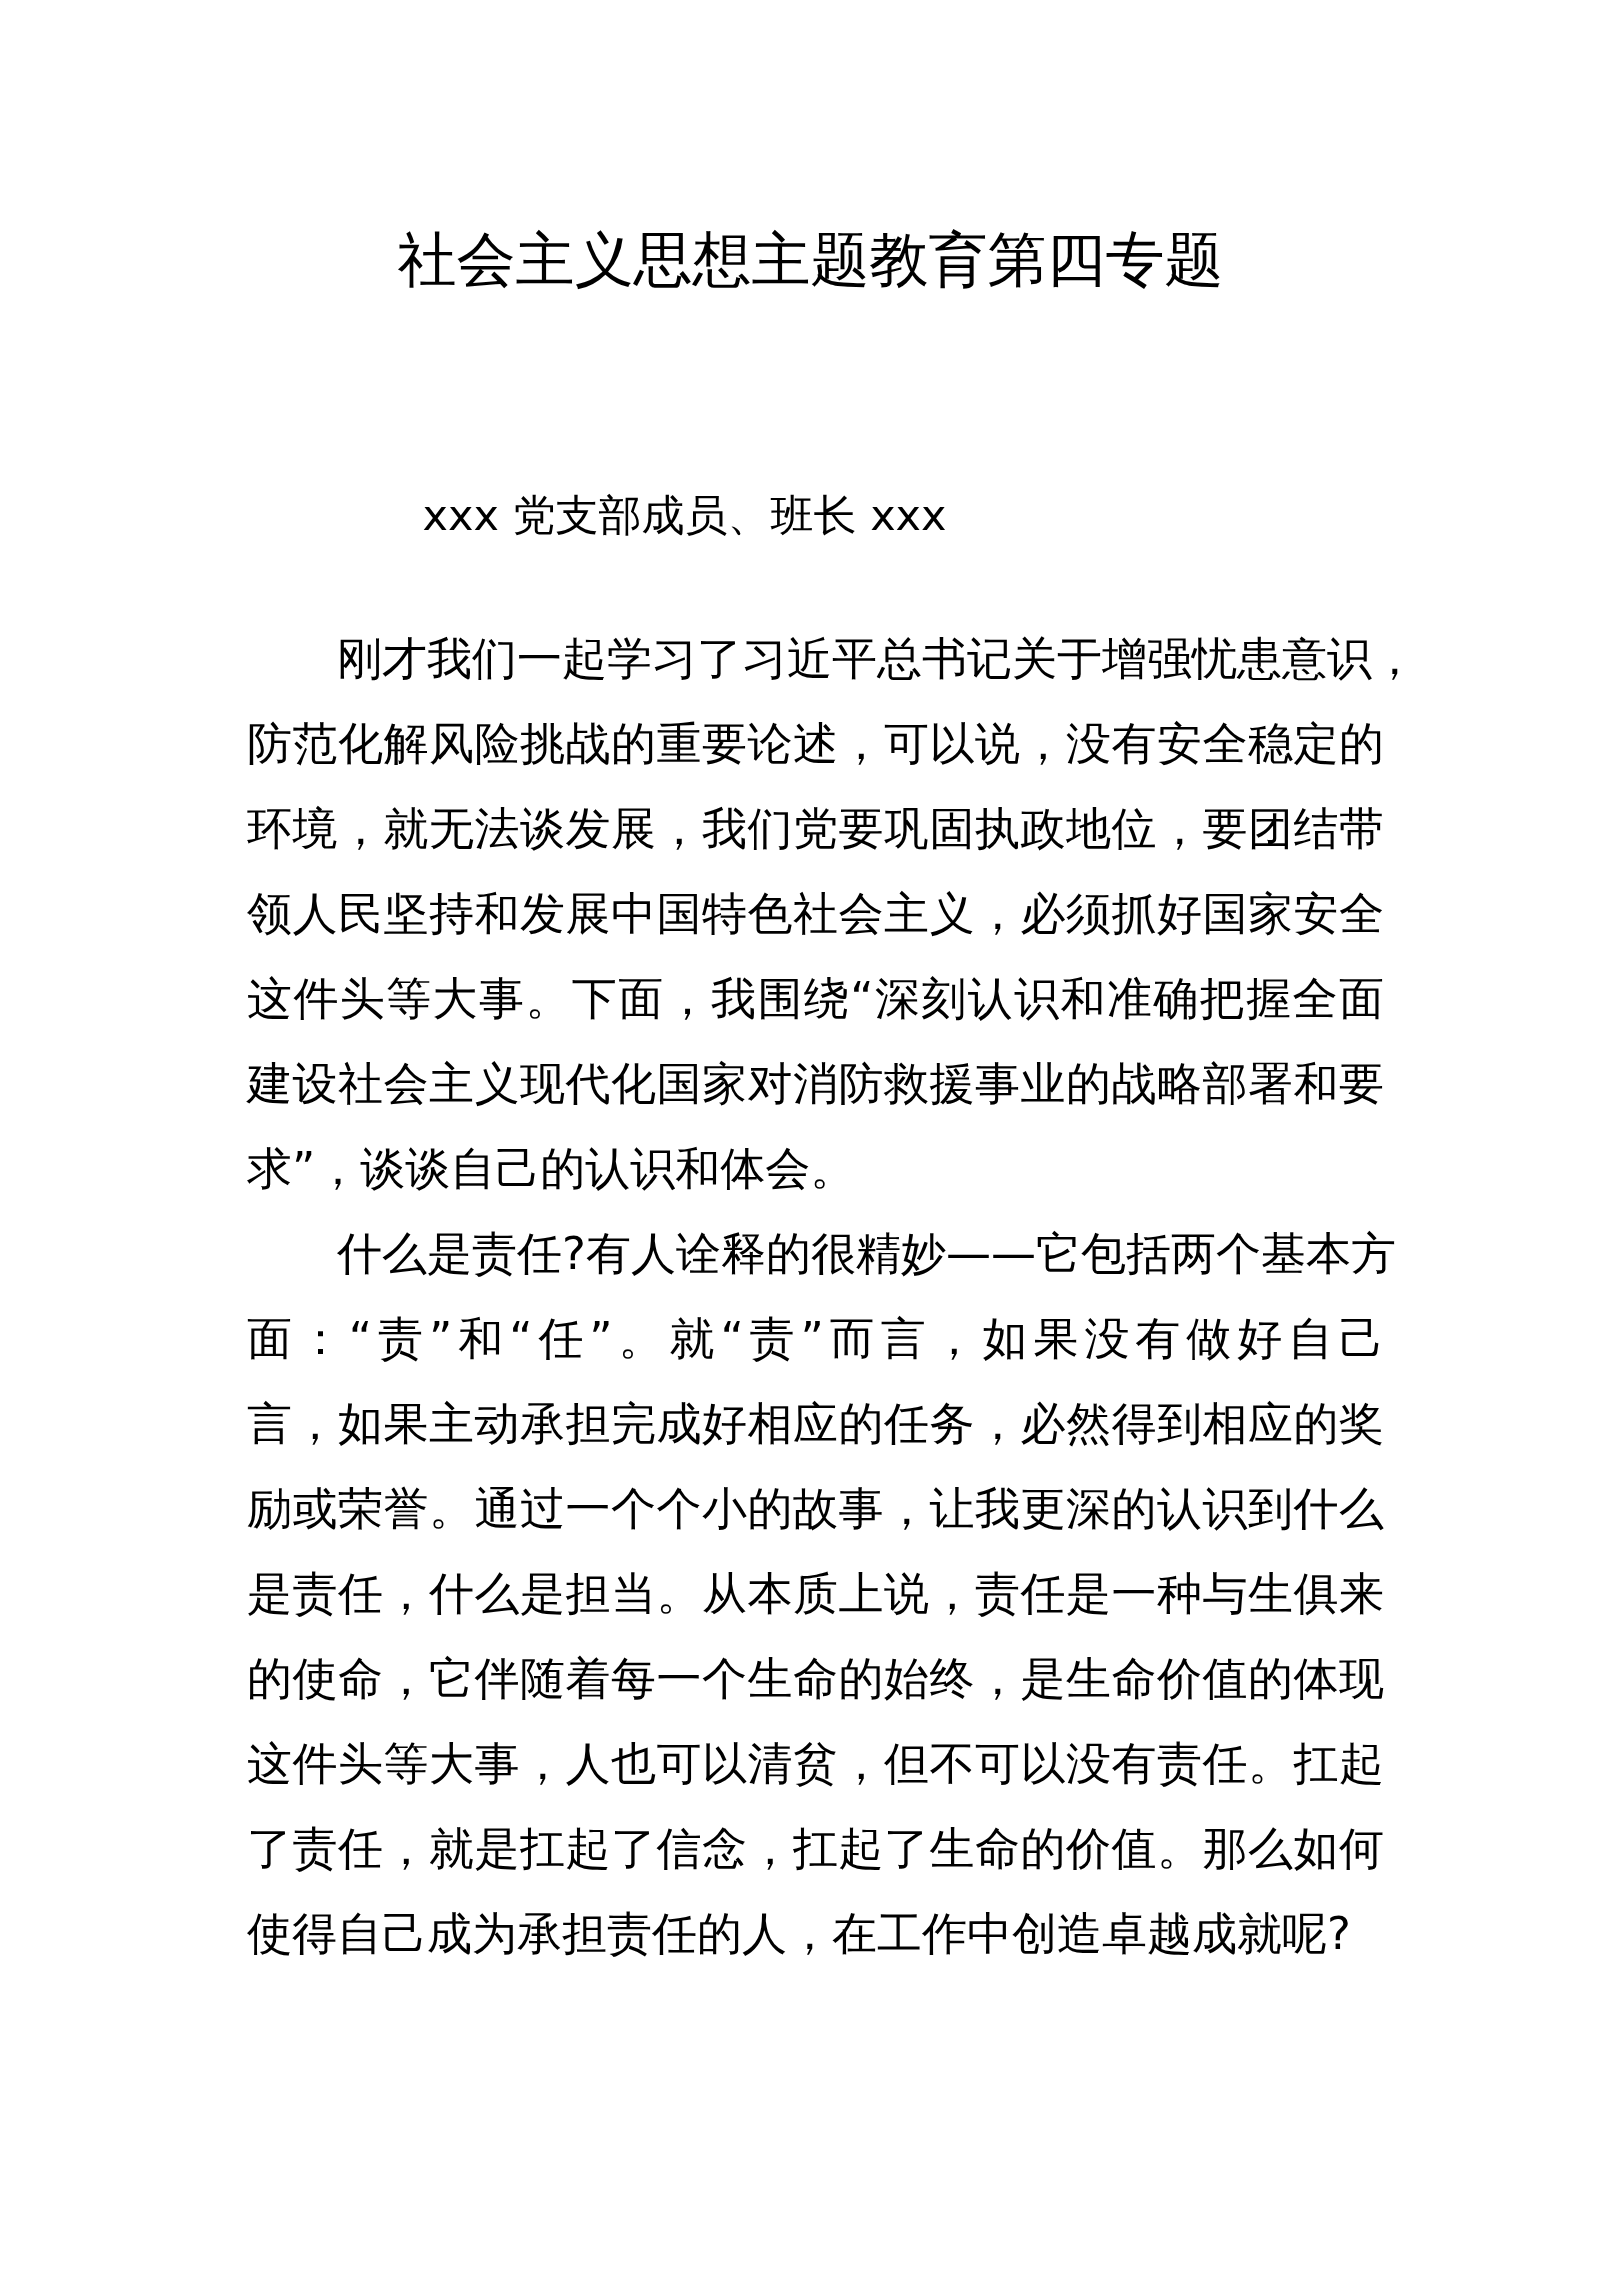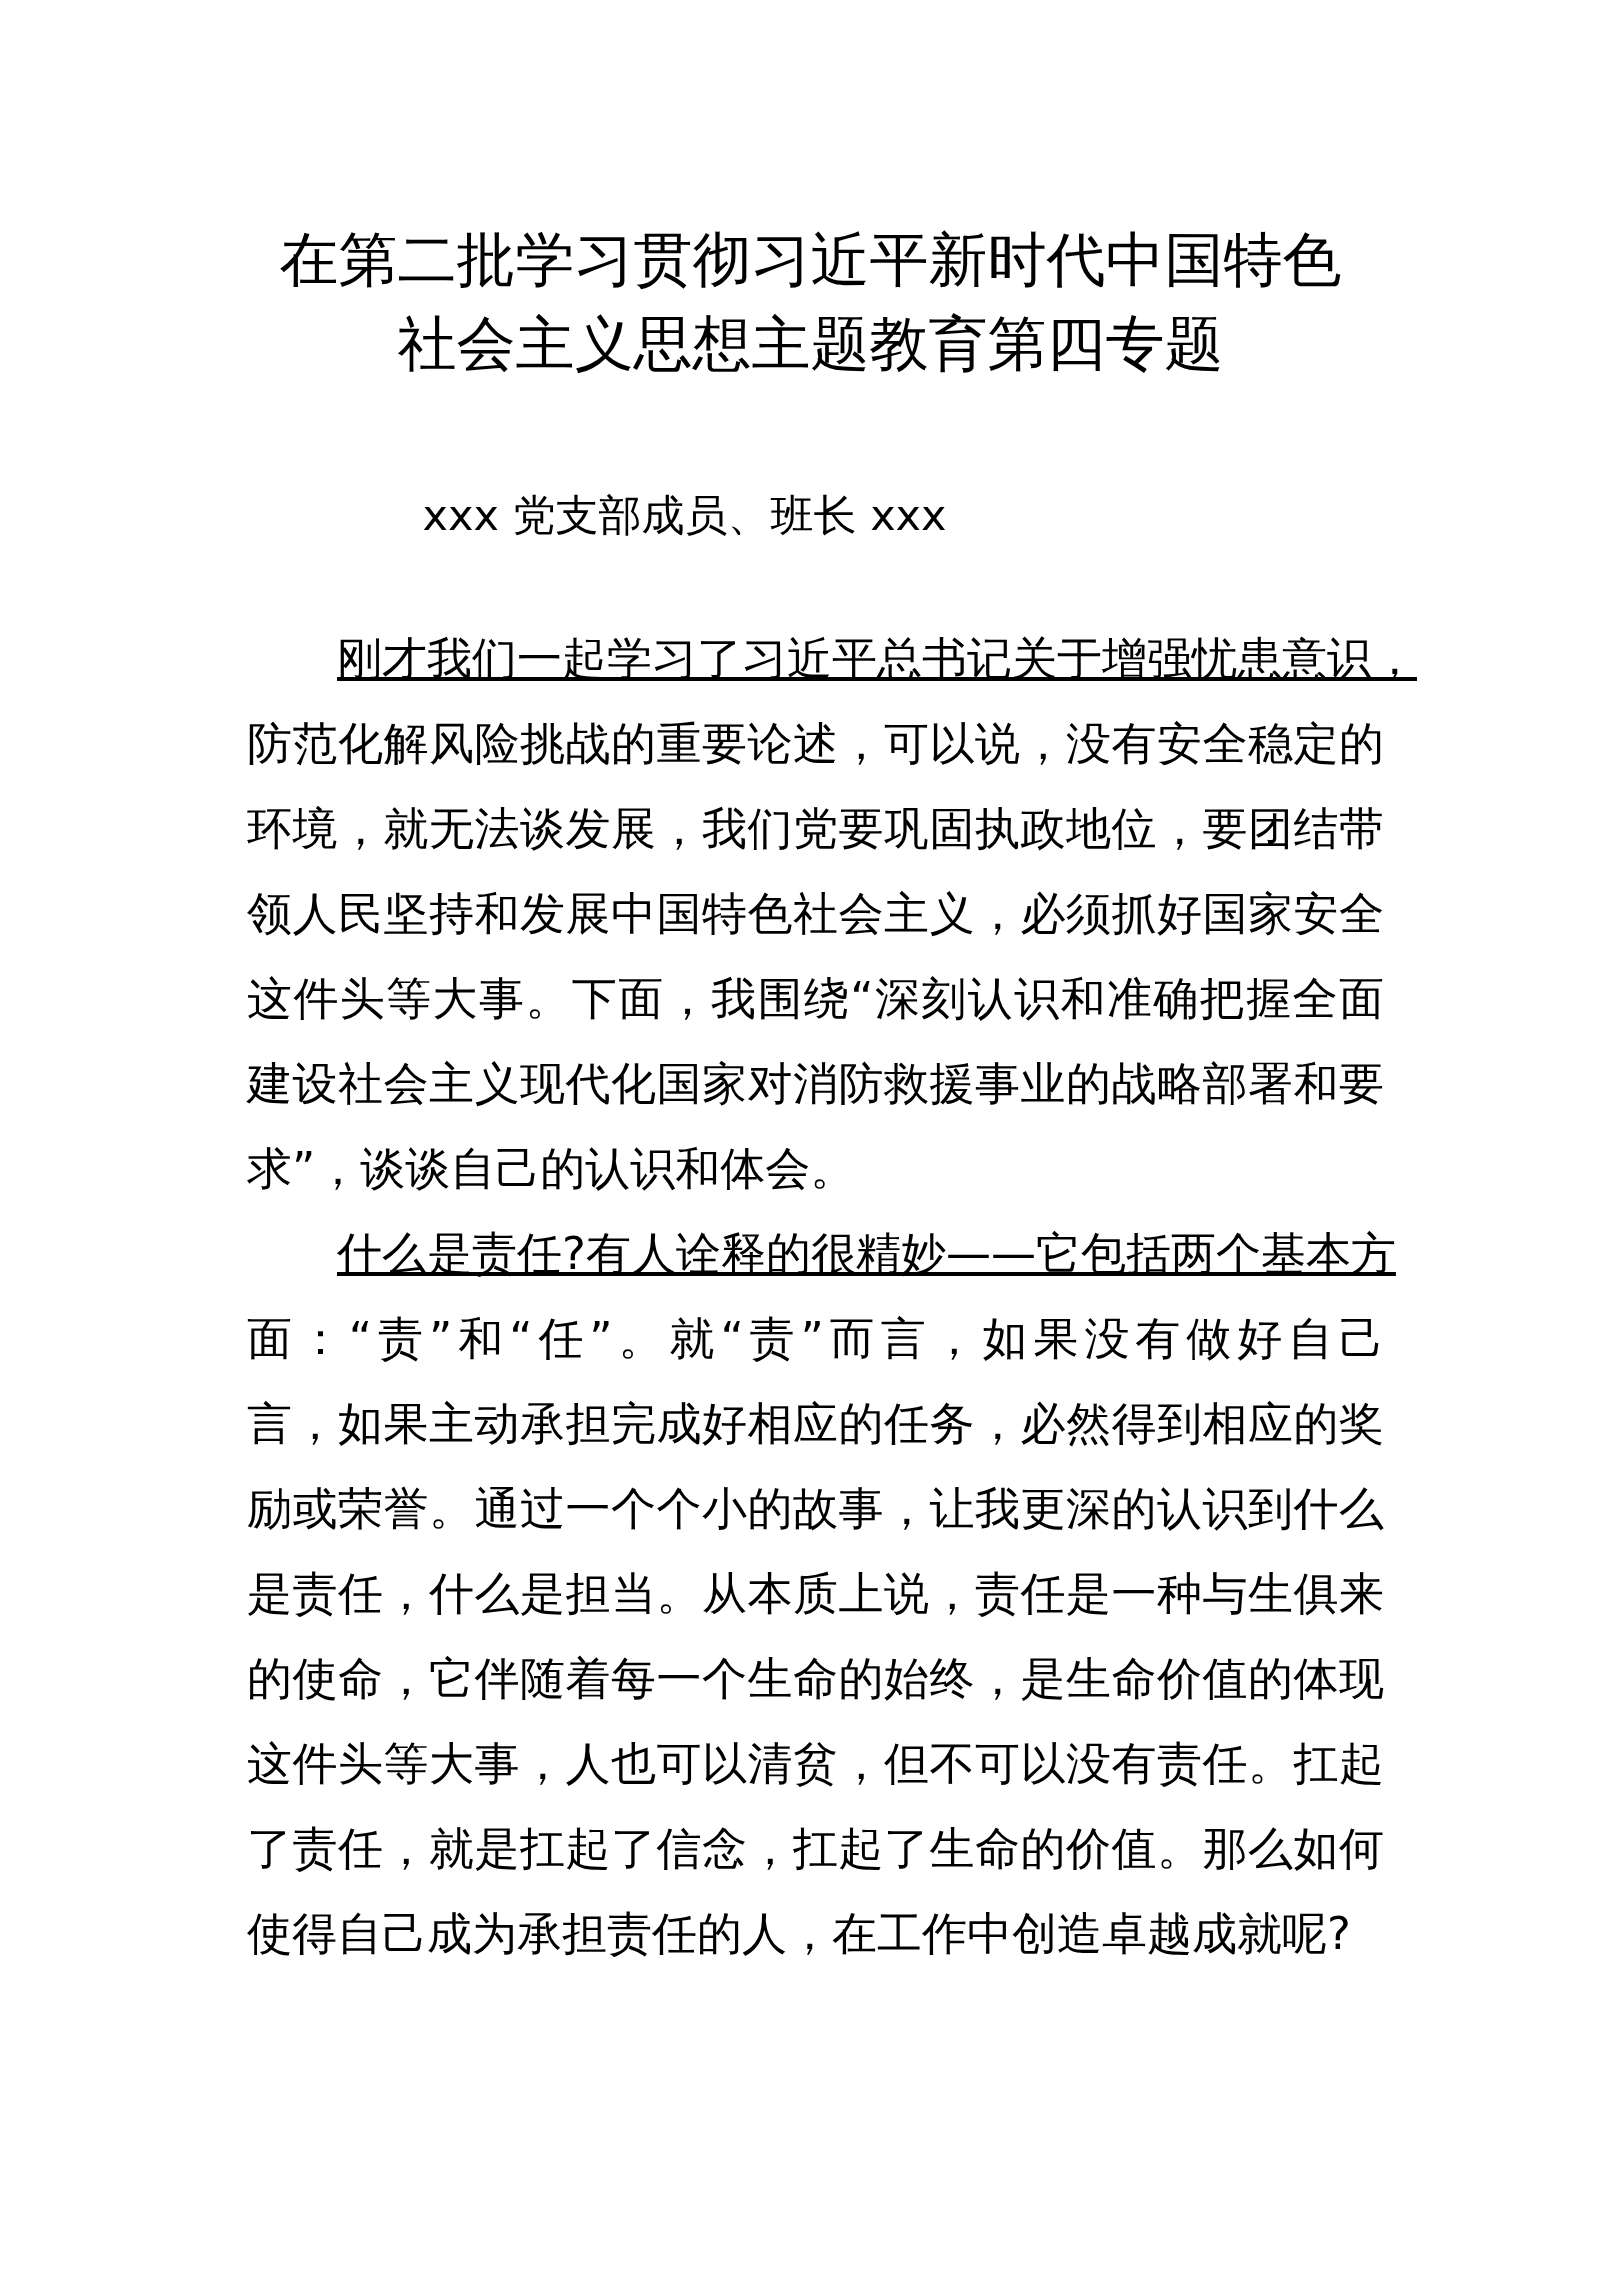--- a/index.html
+++ b/index.html
@@ -60,33 +60,31 @@
   }
   .line {
     display: block;
     height: 85px;
     white-space: nowrap;
     text-align: justify;
     text-align-last: justify;
   }
   .line.indent {
     padding-left: 90px;
-    text-decoration: underline;
   }
   .line.last {
     text-align-last: left;
   }
 </style>
 </head>
 <body>
 
 <div class="page">
 
   <div class="title-block">
-    <div class="title-line">在第二批学习贯彻习近平新时代中国特色</div>
     <div class="title-line">社会主义思想主题教育第四专题</div>
   </div>
 
   <div class="byline">xxx 党支部成员、班长 xxx</div>
 
   <div class="body-text">
 
     <div class="para">
       <span class="line indent">刚才我们一起学习了习近平总书记关于增强忧患意识，</span>
       <span class="line">防范化解风险挑战的重要论述，可以说，没有安全稳定的</span>

